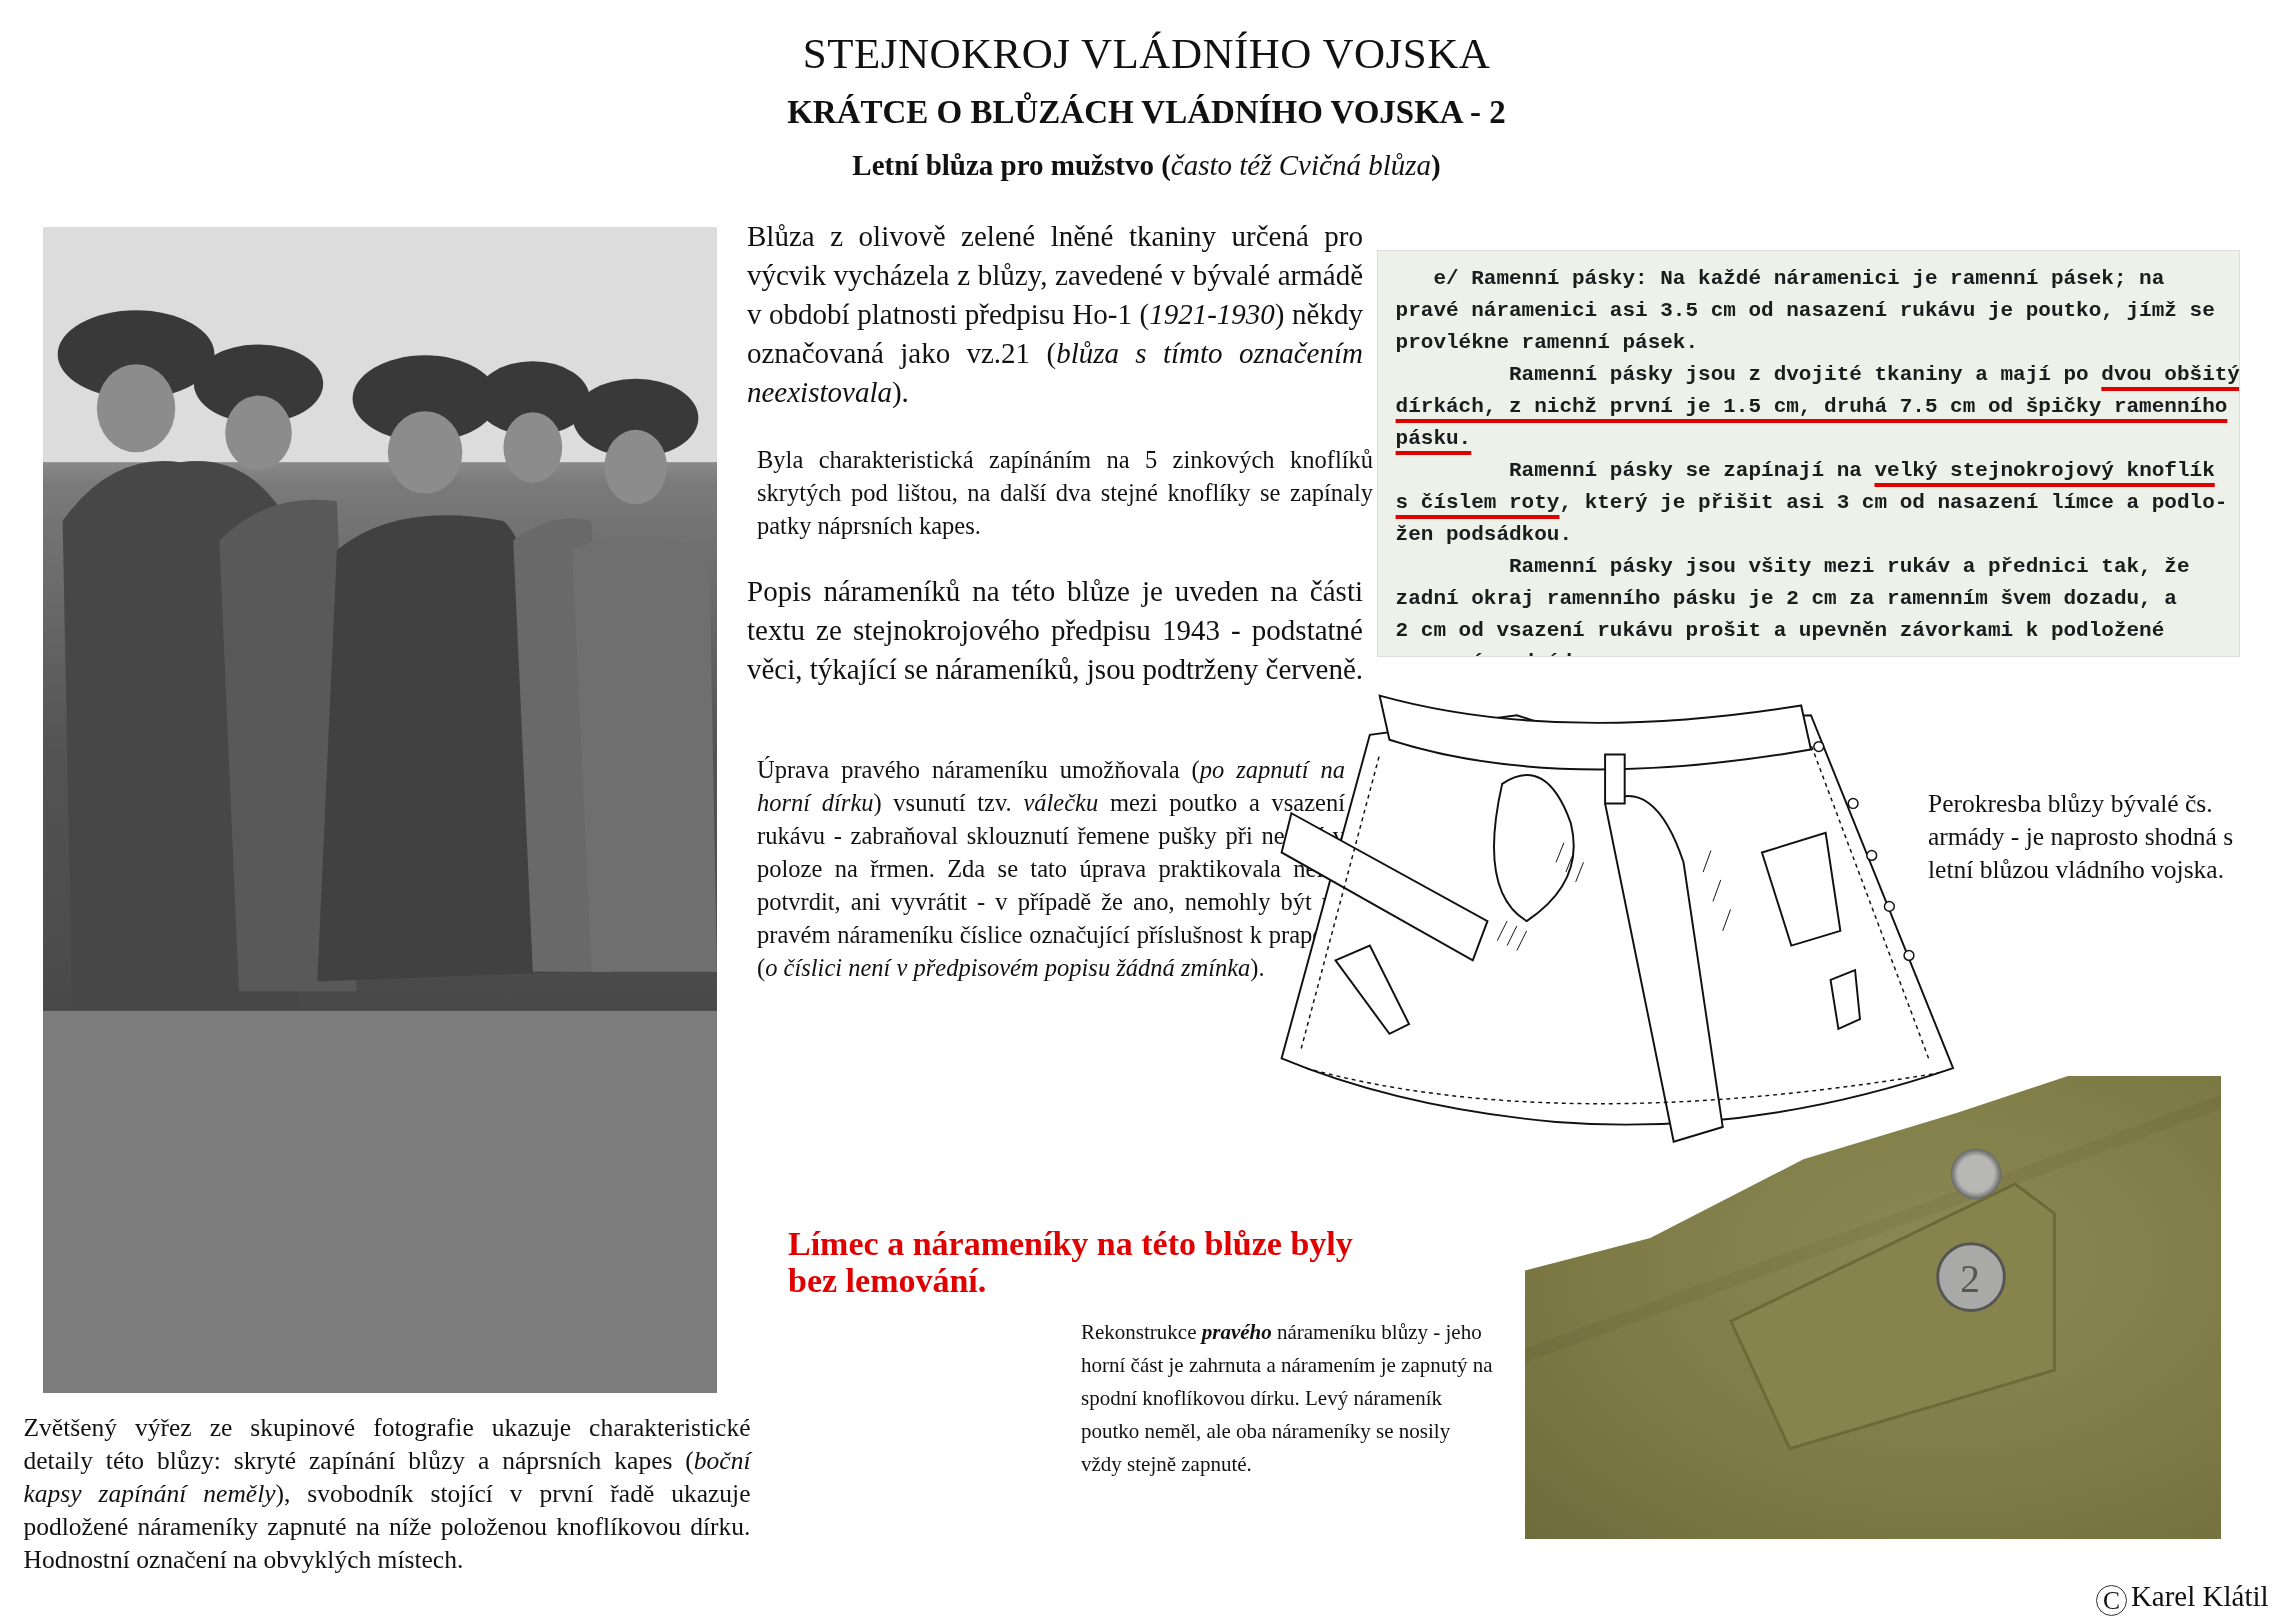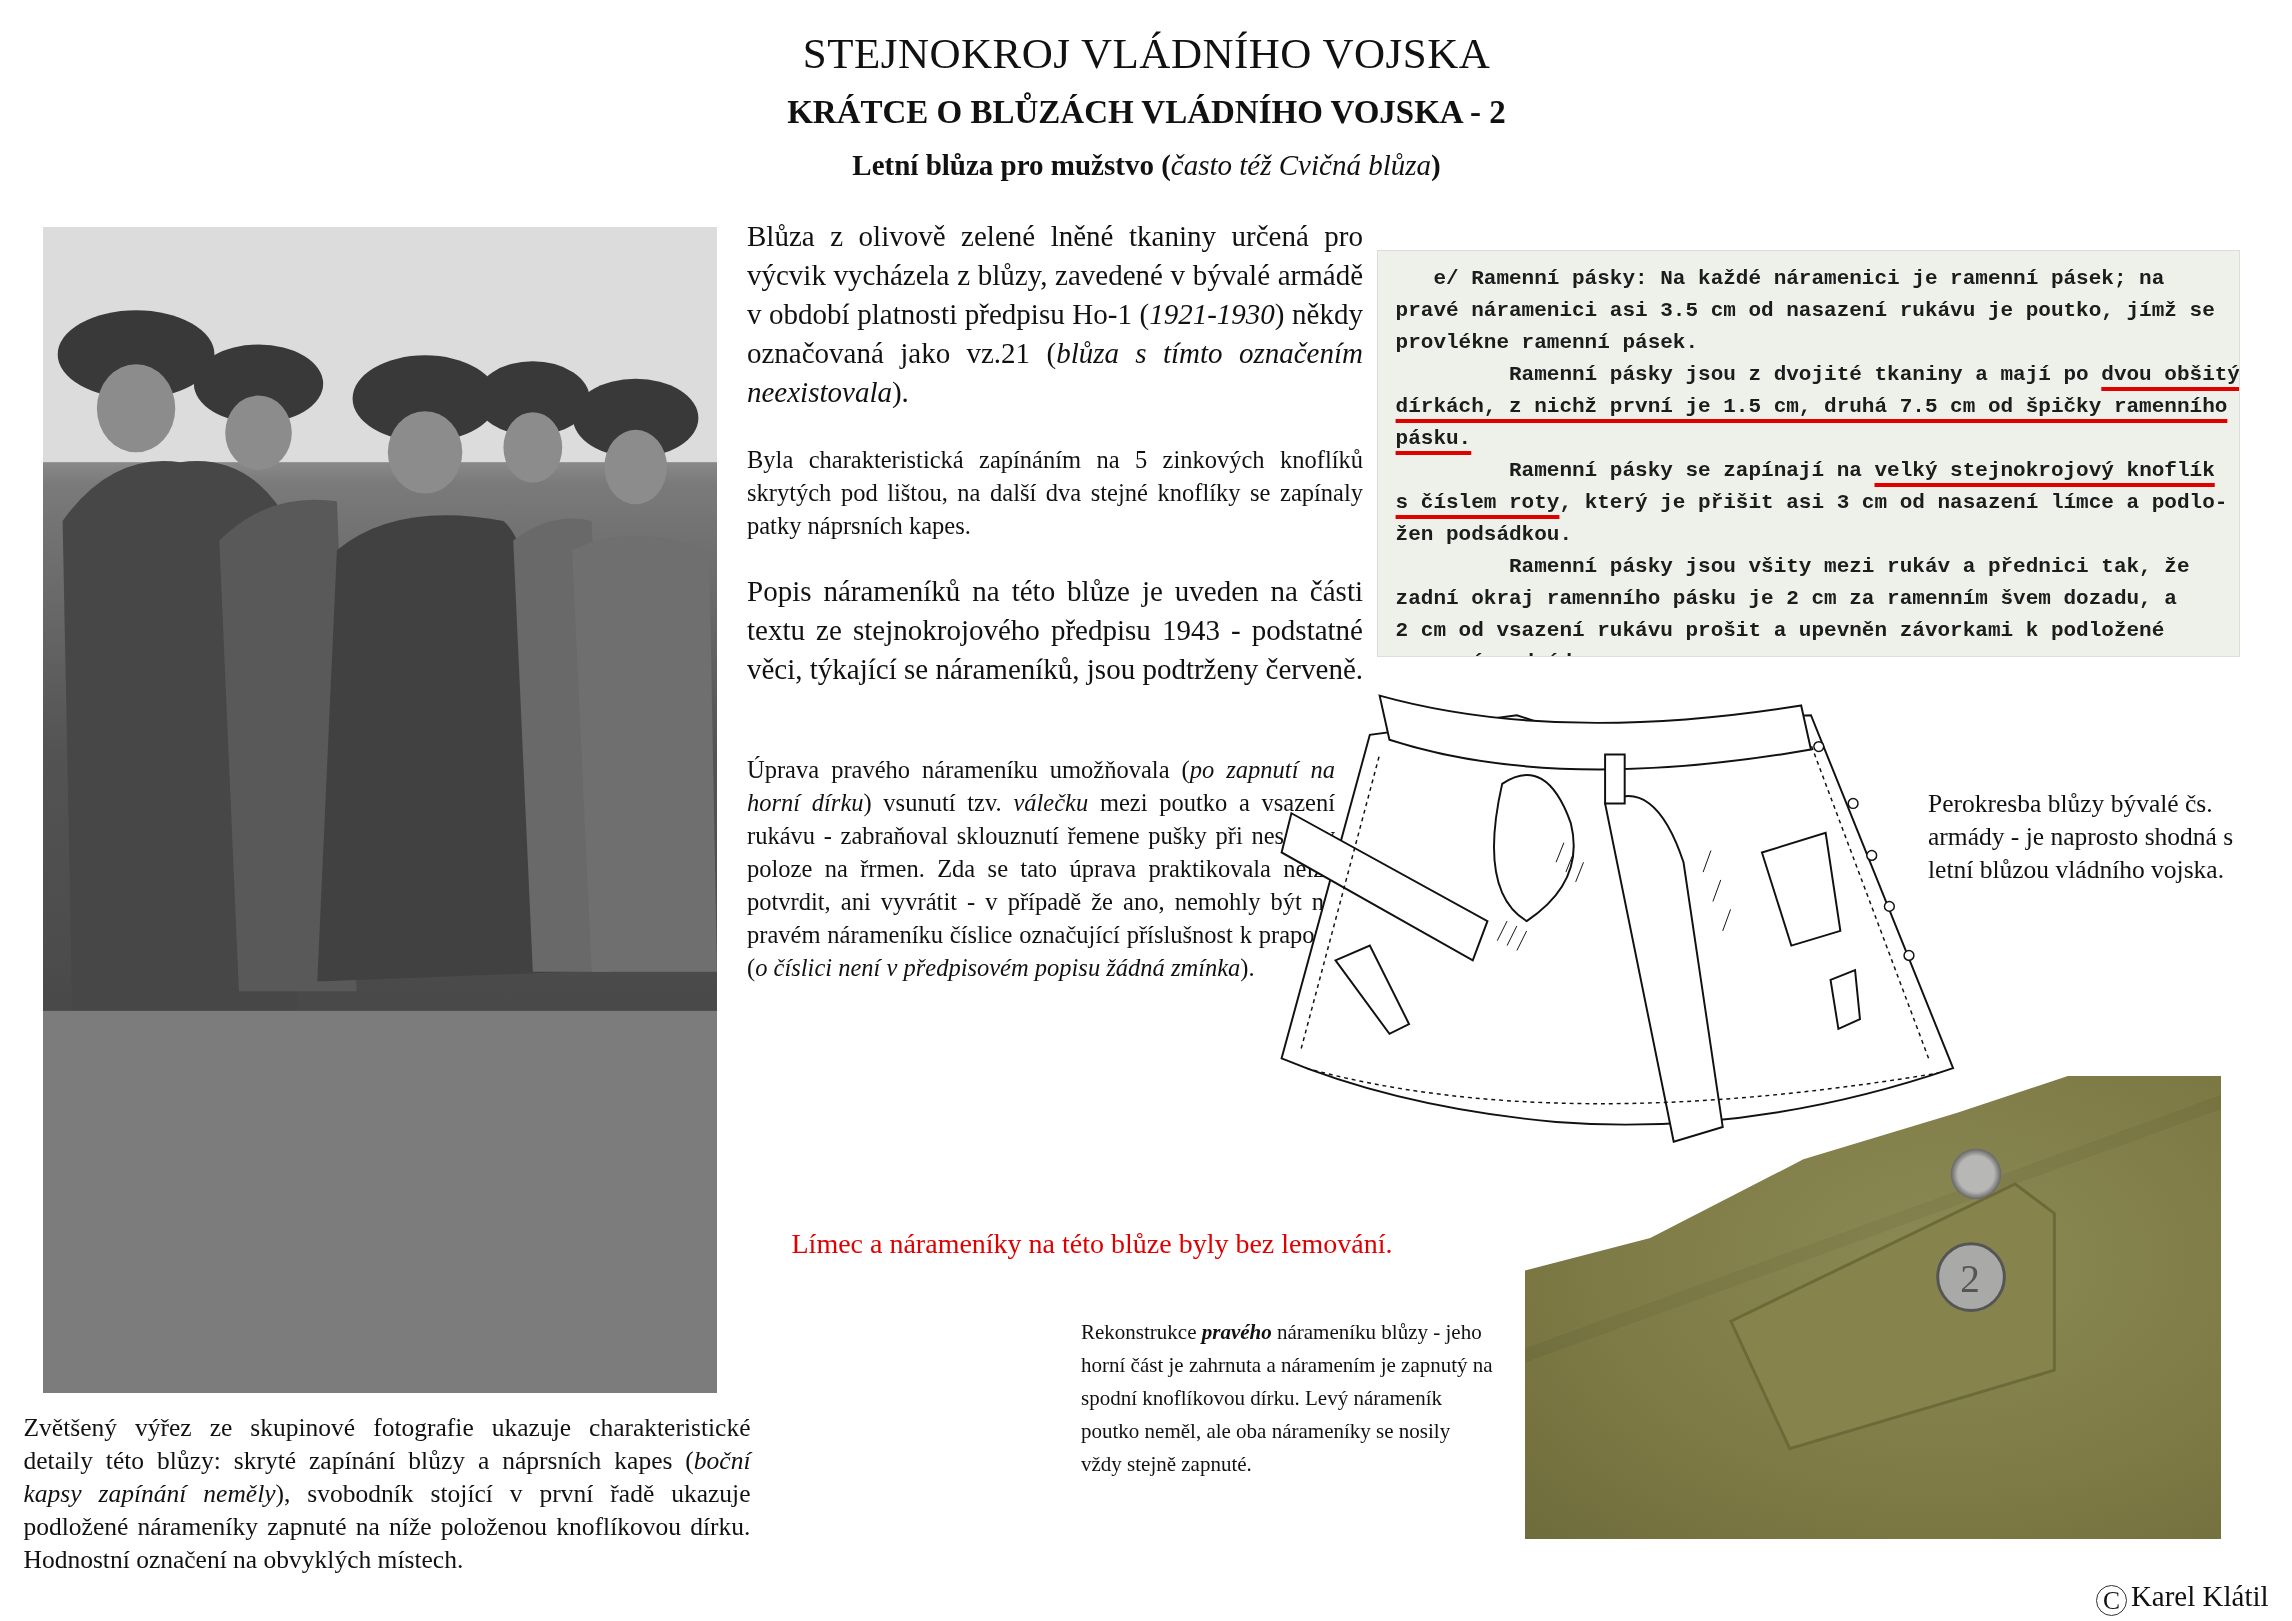--- a/index.html
+++ b/index.html
@@ -4,21 +4,21 @@
 <style>
   html, body { margin: 0; padding: 0; background: #ffffff; }
   body { width: 2293px; height: 1621px; position: relative; overflow: hidden;
          font-family: "Liberation Serif", "DejaVu Serif", serif; color: #111; }
   .abs { position: absolute; }
   .t1 { left: 0; width: 2293px; top: 29px; text-align: center; font-size: 43px; letter-spacing: 0.5px; }
   .t2 { left: 0; width: 2293px; top: 94px; text-align: center; font-size: 33px; font-weight: bold; }
   .t3 { left: 0; width: 2293px; top: 149px; text-align: center; font-size: 29px; font-weight: bold; }
   .t3 i { font-weight: normal; }
   .para { font-size: 27.4px; line-height: 36px; text-align: justify; }
-  .para.sm { font-size: 24.5px; line-height: 33px; }
+  .para.sm { font-size: 24.5px; line-height: 33px; margin-left: 10px; }
   .para.lg { font-size: 29px; line-height: 39px; }
   
   .photo { left: 43px; top: 227px; width: 674px; height: 1166px;
     background:
       radial-gradient(ellipse 69px 44px at 137px 147px, #555 60%, transparent 62%),
       radial-gradient(ellipse 59px 39px at 265px 176px, #5a5a5a 60%, transparent 62%),
       radial-gradient(ellipse 67px 43px at 392px 196px, #4f4f4f 60%, transparent 62%),
       radial-gradient(ellipse 55px 37px at 495px 196px, #5c5c5c 60%, transparent 62%),
       radial-gradient(ellipse 61px 39px at 617px 211px, #585858 60%, transparent 62%),
       linear-gradient(180deg, #d9d9d9 0%, #cfcfcf 12%, #7a7a7a 22%, #555 45%, #4b4b4b 70%, #7b7b7b 78%, #8a8a8a 100%);
@@ -32,21 +32,21 @@
   .doc .u { text-decoration: underline; text-decoration-color: #e00000; text-decoration-thickness: 3.9px; text-underline-offset: 6.9px; }
   
   .drawing { left: 1262px; top: 676px; width: 745px; height: 549px; }
   
   .fabric { left: 1525px; top: 1076px; width: 696px; height: 463px;
     background:
       radial-gradient(circle 33px at 451px 98px, #b7b8b6 55%, #6b6c6a 75%, transparent 78%),
       linear-gradient(160deg, transparent 0 38%, rgba(0,0,0,0.05) 38% 40%, transparent 40%),
       radial-gradient(ellipse at 60% 40%, #8c8a54 0%, #7d7a45 60%, #6f6c3c 100%);
     clip-path: polygon(0 42%, 18% 35%, 40% 18%, 62% 8%, 78% 0, 100% 0, 100% 100%, 0 100%); }
-  .red { color: #e00000; font-weight: normal; font-size: 28px; line-height: 37px; text-align: center; }
+  .red { color: #e00000; font-weight: bold; font-size: 34px; line-height: 37px; }
   .copy { font-size: 29px; }
   .copy .c { display: inline-block; width: 29px; height: 29px; border: 1.5px solid #333; border-radius: 50%;
              text-align: center; line-height: 29px; font-size: 25.5px; margin-right: 3.9px; vertical-align: -2.9px; }
 </style>
 </head>
 <body>
 
 <div class="abs t1">STEJNOKROJ VLÁDNÍHO VOJSKA</div>
 <div class="abs t2">KRÁTCE O BLŮZÁCH VLÁDNÍHO VOJSKA - 2</div>
 <div class="abs t3"><span>Letní blůza pro mužstvo (</span><i>často též Cvičná blůza</i><span>)</span></div>

